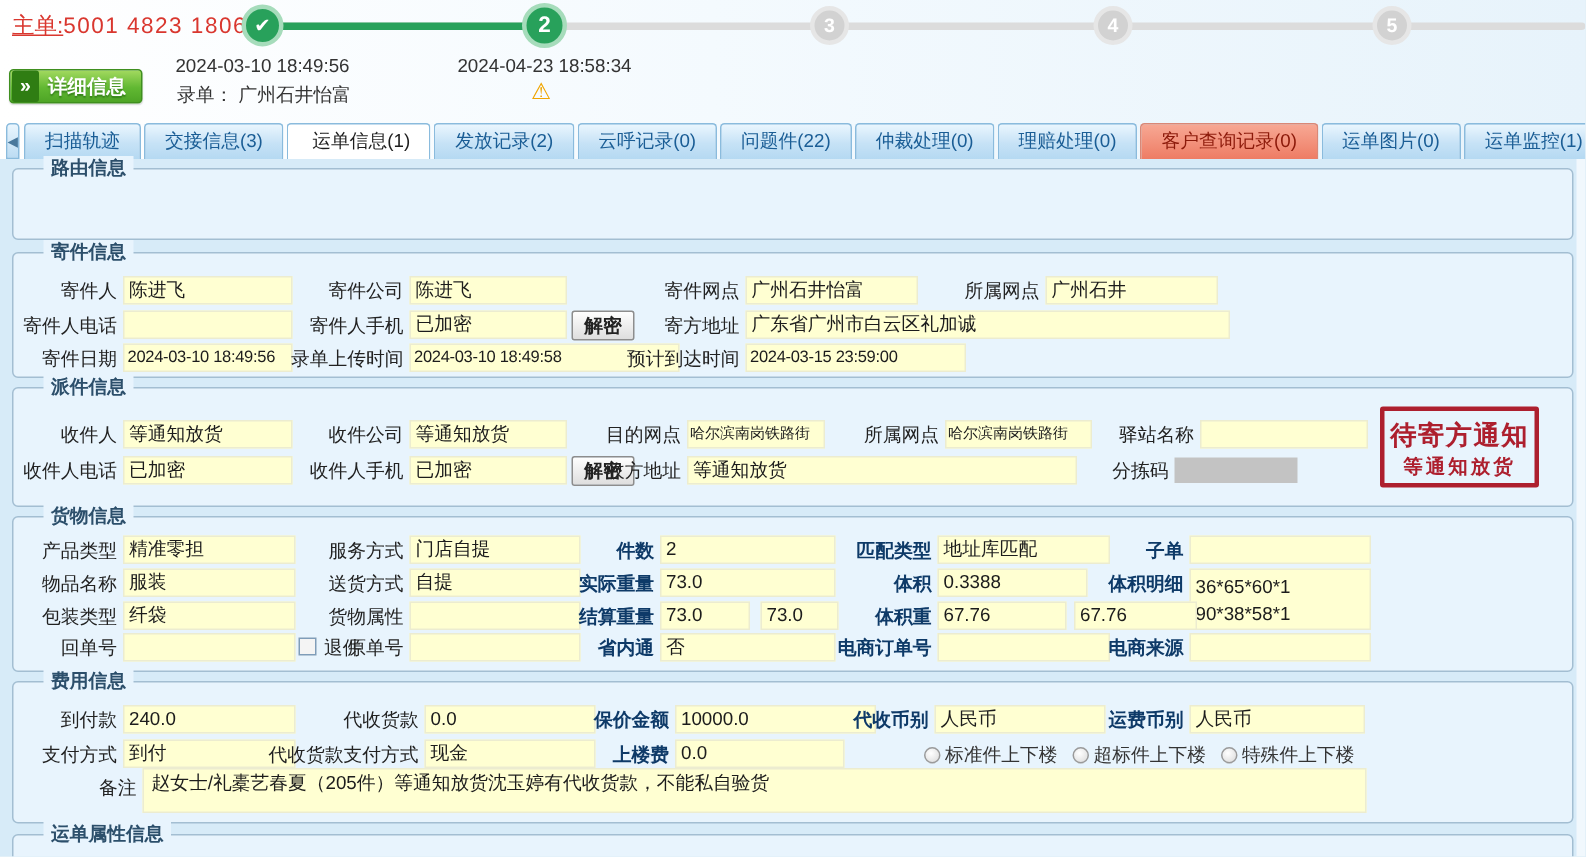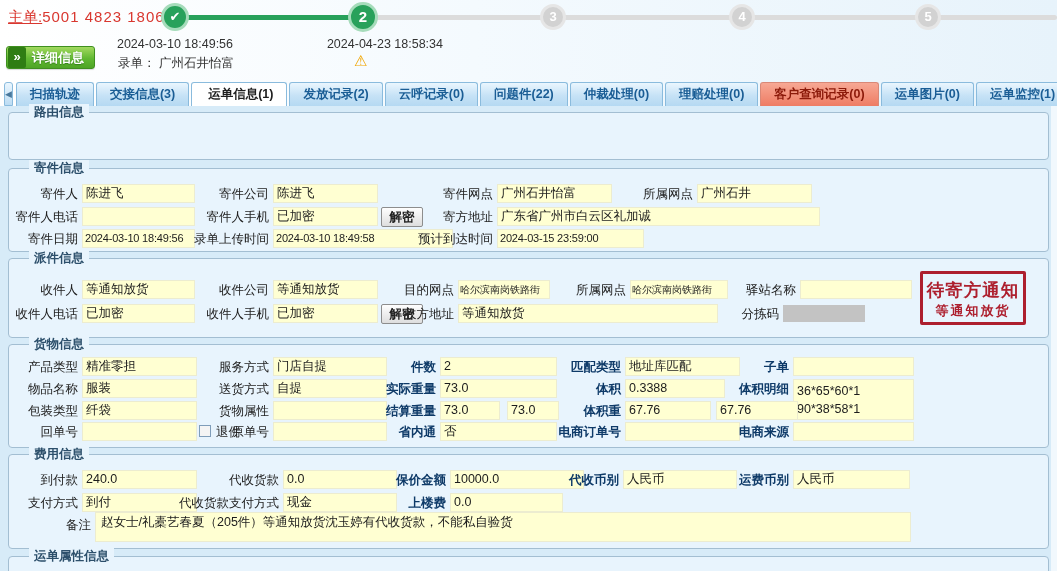--- a/index.html
+++ b/index.html
@@ -29,21 +29,21 @@
   .step.todo{ background:#d2d2d2; border:3px solid #e6e6e6;}
   .step-date{ position:absolute; top:37px; width:160px; text-align:center; font-size:12.5px; color:#333; white-space:nowrap;}
   .step-note{ position:absolute; top:55px; font-size:12.5px; color:#333; white-space:nowrap;}
   .warn{ position:absolute; left:354px; top:52px; color:#f0a500; font-size:15px; }
   
   .tabbar{ position:absolute; left:0; top:81px; width:1057px; height:25px; display:flex; align-items:flex-end;
     padding-left:4px; overflow:hidden; white-space:nowrap;}
   .tab-arrow{ width:18px; height:24px; margin-right:3px; border:1px solid #8abbdd; border-radius:3px 3px 0 0;
     background:linear-gradient(#eaf6fe,#bcdcf3); color:#49789c; font-size:9px; text-align:center; line-height:23px; cursor:pointer;}
   .tab{ height:24px; line-height:23px; padding:0 13px; margin-right:2px; flex:0 0 auto;
-    font-size:12.5px; font-weight:bold; color:#1a5d95; cursor:pointer;
+    font-size:12.5px; font-weight:normal; color:#1a5d95; cursor:pointer;
     background:linear-gradient(#eaf6fe,#c6e2f6 55%,#b5d9f2); border:1px solid #8abbdd; border-bottom:none;
     border-radius:3px 3px 0 0;}
   .tab.active{ background:#ffffff; color:#1d1d1d;padding-left:16px;}
   .tab.alert{ background:linear-gradient(#f7a violet,#ef7d66); background:linear-gradient(#f7a894,#ee7c64); color:#8c1a0a; border-color:#d98877;}
   
   .main{ position:absolute; left:0; top:106px; width:1057px; height:465px; background:#d7ebf8;}
   .scrollstrip{ position:absolute; right:0; top:106px; width:6px; height:465px; background:#f1f8fd;}
   .fs{ position:absolute; left:8px; width:1041px; background:#e8f4fd; border:1px solid #a3bed2; border-radius:4px;}
   .fs-legend{ position:absolute; top:-9px; left:20px; padding:0 5px; background:#e8f4fd;
     font-size:12.5px; font-weight:bold; color:#2c4f6b; line-height:16px; white-space:nowrap;}
@@ -99,21 +99,21 @@
     <div class="step done" style="left:348px;top:2px;width:30px;height:30px;font-size:15px;line-height:24px;">2</div>
     <div class="step todo" style="left:540px;top:4px;width:26px;height:26px;font-size:13px;line-height:20px;">3</div>
     <div class="step todo" style="left:729px;top:4px;width:26px;height:26px;font-size:13px;line-height:20px;">4</div>
     <div class="step todo" style="left:915px;top:4px;width:26px;height:26px;font-size:13px;line-height:20px;">5</div>
 
     <div class="step-date" style="left:95px;">2024-03-10 18:49:56</div>
     <div class="step-note" style="left:118px;">
       <span>录单：</span>
       <span>广州石井怡富</span>
     </div>
-    <div class="step-date" style="left:283px;text-align:right;">2024-04-23 18:58:34</div>
+    <div class="step-date" style="left:283px;">2024-04-23 18:58:34</div>
     <div class="warn">⚠</div>
   </div>
 
   <div class="tabbar">
     <div class="tab-arrow">◀</div>
     <div class="tab">扫描轨迹</div>
     <div class="tab">交接信息(3)</div>
     <div class="tab active">运单信息(1)</div>
     <div class="tab">发放记录(2)</div>
     <div class="tab">云呼记录(0)</div>
@@ -250,20 +250,34 @@
     <span class="fld" style="left:614px;top:15px;width:114px;">人民币</span>
     <span class="lbl b" style="left:660px;top:15px;">运费币别</span>
     <span class="fld" style="left:784px;top:15px;width:117px;">人民币</span>
 
     <span class="lbl" style="left:-51px;top:38px;">支付方式</span>
     <span class="fld" style="left:73px;top:38px;width:115px;">到付</span>
     <span class="lbl" style="left:150px;top:38px;">代收货款支付方式</span>
     <span class="fld" style="left:274px;top:38px;width:114px;">现金</span>
     <span class="lbl b" style="left:317px;top:38px;">上楼费</span>
     <span class="fld" style="left:441px;top:38px;width:113px;">0.0</span>
+    <div class="radio-group" style="left:607px;top:38px;">
+      <span class="radio-item">
+          <span class="radio"></span>
+          <span>标准件上下楼</span>
+        </span>
+      <span class="radio-item">
+          <span class="radio"></span>
+          <span>超标件上下楼</span>
+        </span>
+      <span class="radio-item">
+          <span class="radio"></span>
+          <span>特殊件上下楼</span>
+        </span>
+    </div>
 
     <span class="lbl" style="left:-38px;top:60px;">备注</span>
     <span class="fld remark" style="left:86px;top:57px;width:816px;">赵女士/礼橐艺春夏（205件）等通知放货沈玉婷有代收货款，不能私自验货</span>
   </div>
 
   <div class="fs" style="top:556px;height:30px;">
     <span class="fs-legend">运单属性信息</span>
   </div>
 
 </div>

